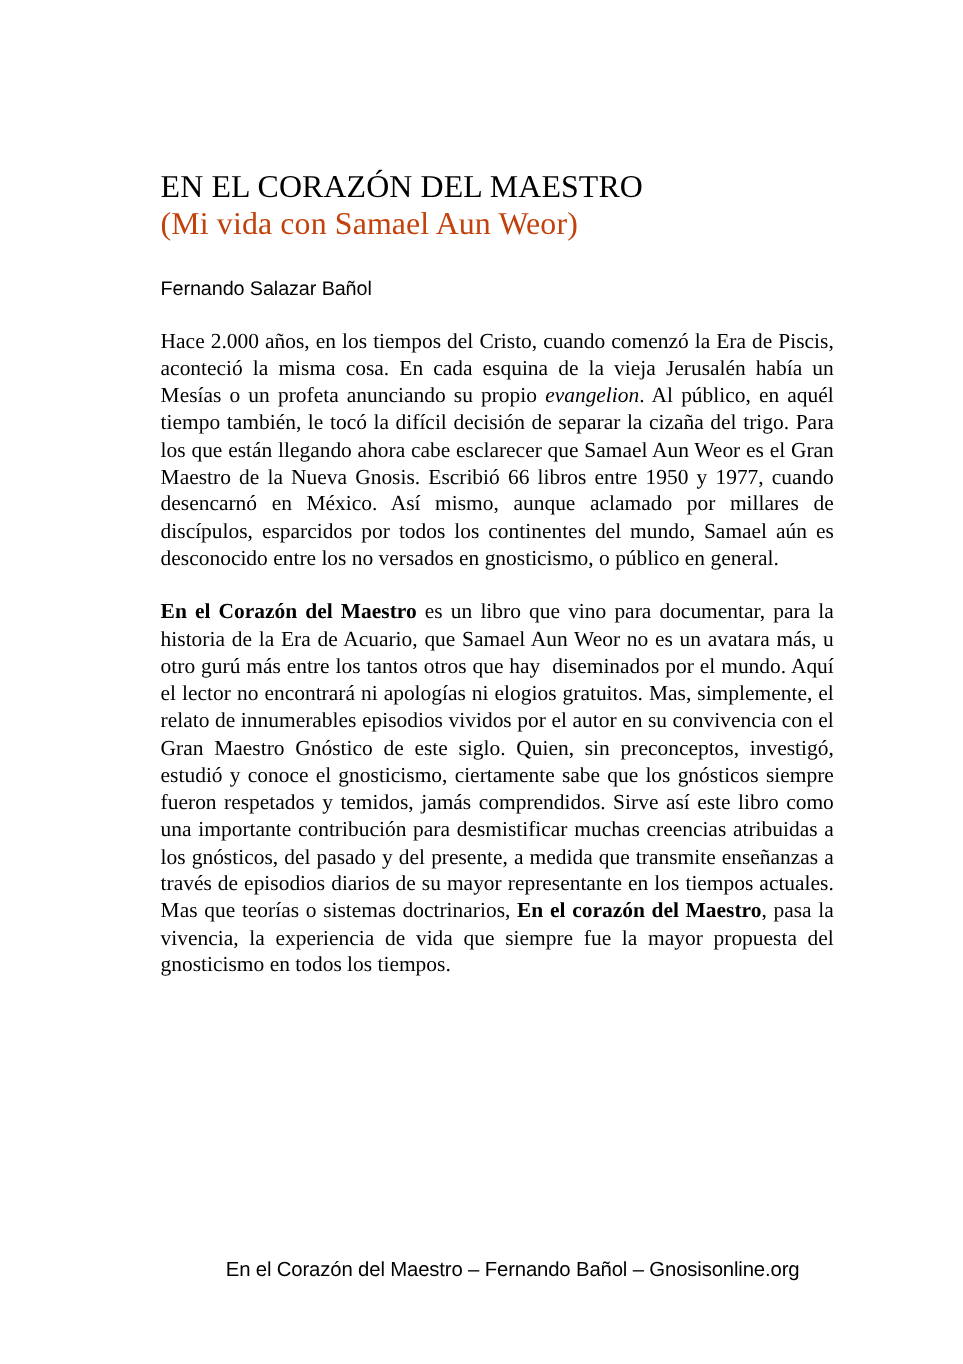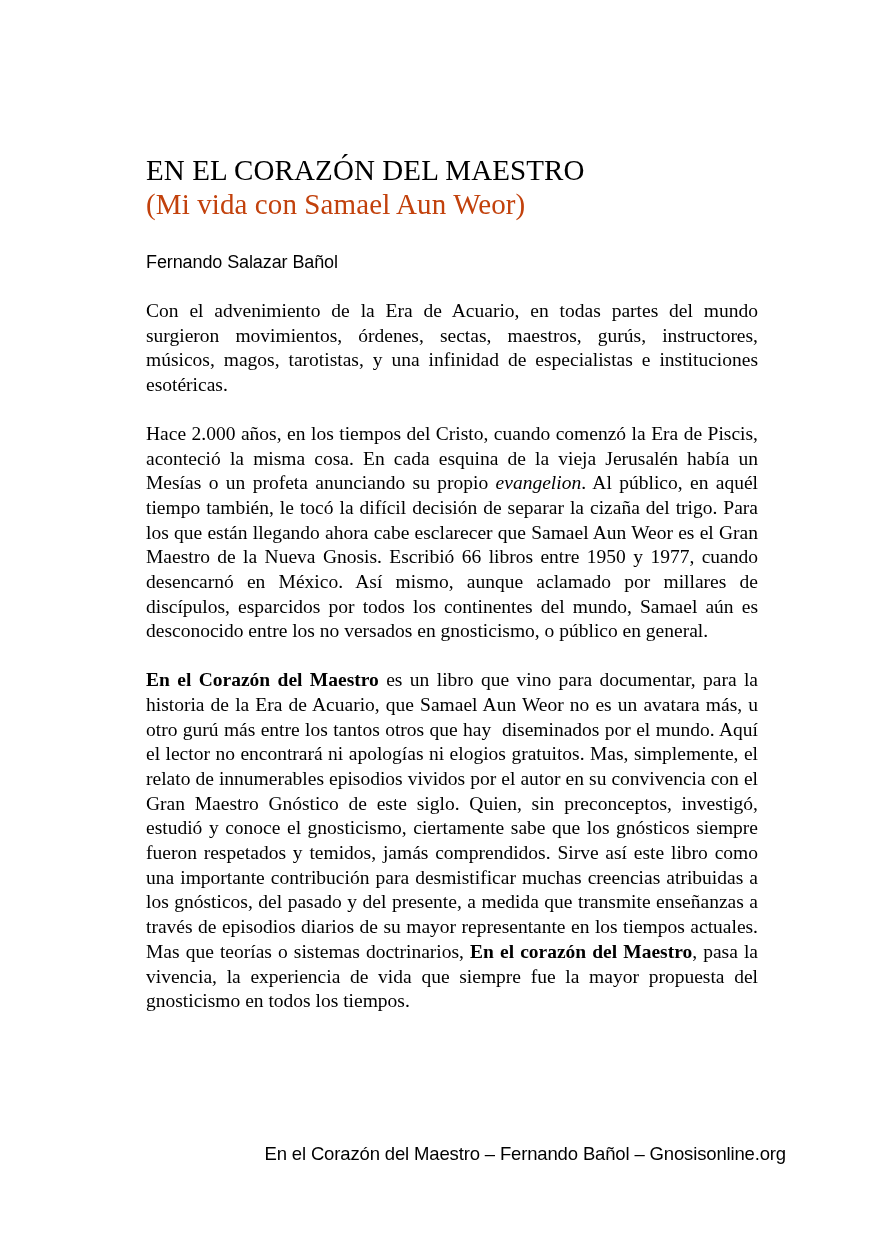--- a/index.html
+++ b/index.html
@@ -71,37 +71,36 @@
     position: absolute;
     left: 146px;
     top: 1142px;
     width: 640px;
     font-family: "Liberation Sans", "DejaVu Sans", sans-serif;
     font-size: 18.5px;
     font-weight: normal;
     line-height: 24px;
     color: #000000;
     letter-spacing: -0.15px;
-    text-align: right;
+    text-align: center;
   }
 </style>
 </head>
 <body>
 
 <div class="page">
   <div class="content">
 
     <h1 class="doc-title">EN EL CORAZÓN DEL MAESTRO</h1>
 
     <h2 class="doc-subtitle">(Mi vida con Samael Aun Weor)</h2>
 
     <p class="author">Fernando Salazar Bañol</p>
 
     <div id="paragraphs-host">
-        <p class="body-par"><span>Con el advenimiento de la Era de Acuario, en todas partes del mundo surgieron movimientos, órdenes, sectas, maestros, gurús, instructores, músicos, magos, tarotistas, y una infinidad de especialistas e instituciones esotéricas.</span></p>
         <p class="body-par"><span>Hace 2.000 años, en los tiempos del Cristo, cuando comenzó la Era de Piscis, aconteció la misma cosa. En cada esquina de la vieja Jerusalén había un Mesías o un profeta anunciando su propio </span><i>evangelion</i><span>. Al público, en aquél tiempo también, le tocó la difícil decisión de separar la cizaña del trigo. Para los que están llegando ahora cabe esclarecer que Samael Aun Weor es el Gran Maestro de la Nueva Gnosis. Escribió 66 libros entre 1950 y 1977, cuando desencarnó en México. Así mismo, aunque aclamado por millares de discípulos, esparcidos por todos los continentes del mundo, Samael aún es desconocido entre los no versados en gnosticismo, o público en general.</span></p>
         <p class="body-par"><b>En el Corazón del Maestro</b><span> es un libro que vino para documentar, para la historia de la Era de Acuario, que Samael Aun Weor no es un avatara más, u otro gurú más entre los tantos otros que hay  diseminados por el mundo. Aquí el lector no encontrará ni apologías ni elogios gratuitos. Mas, simplemente, el relato de innumerables episodios vividos por el autor en su convivencia con el Gran Maestro Gnóstico de este siglo. Quien, sin preconceptos, investigó, estudió y conoce el gnosticismo, ciertamente sabe que los gnósticos siempre fueron respetados y temidos, jamás comprendidos. Sirve así este libro como una importante contribución para desmistificar muchas creencias atribuidas a los gnósticos, del pasado y del presente, a medida que transmite enseñanzas a través de episodios diarios de su mayor representante en los tiempos actuales. Mas que teorías o sistemas doctrinarios, </span><b>En el corazón del Maestro</b><span>, pasa la vivencia, la experiencia de vida que siempre fue la mayor propuesta del gnosticismo en todos los tiempos.</span></p>
       </div>
 
   </div>
 
   <div class="footer">En el Corazón del Maestro – Fernando Bañol – Gnosisonline.org</div>
 </div>
 
 </body></html>

